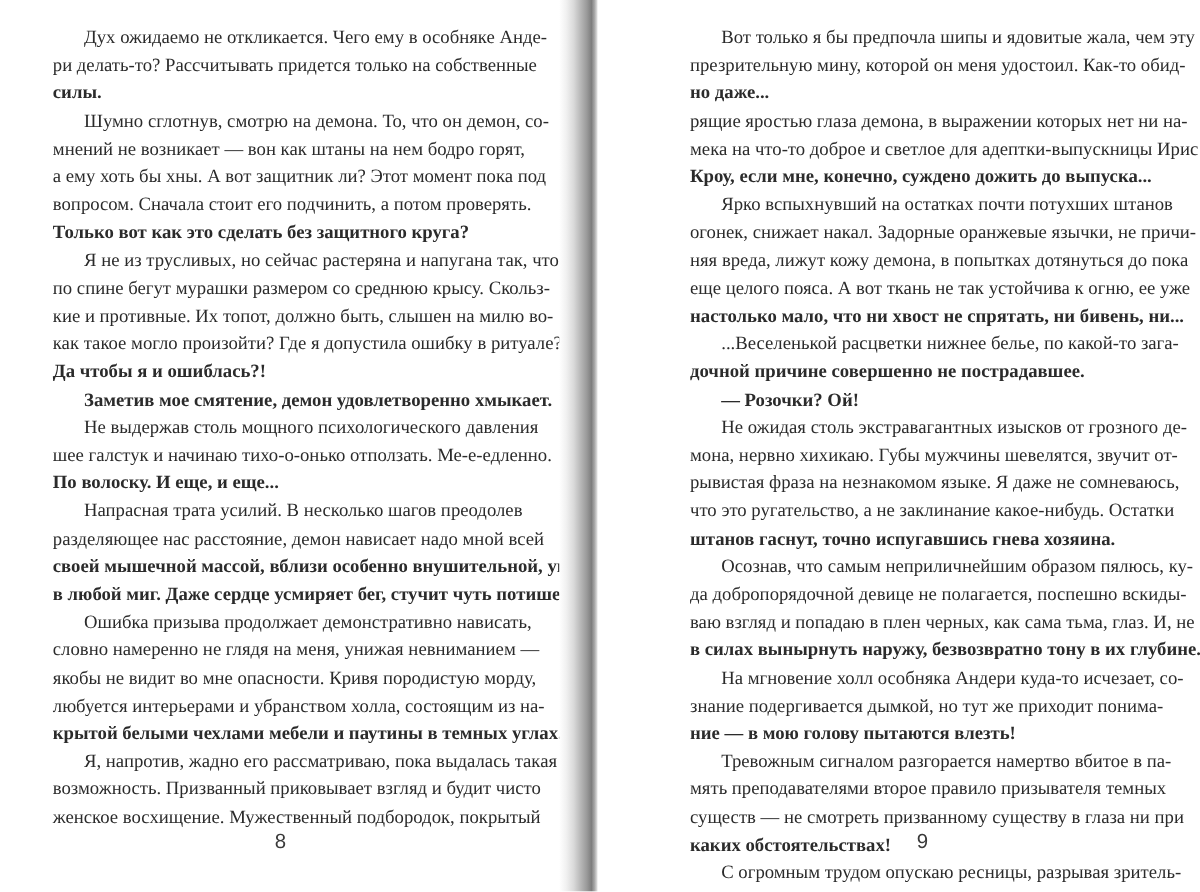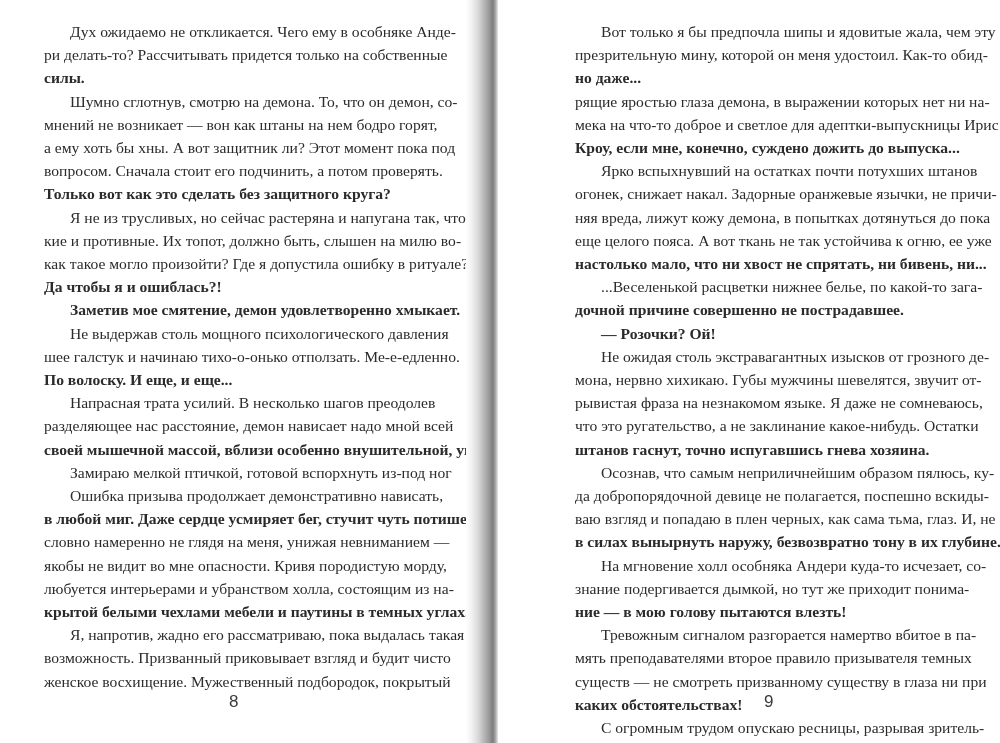--- a/index.html
+++ b/index.html
@@ -47,33 +47,33 @@
     <div class="text">
         <span class="line indent">Дух ожидаемо не откликается. Чего ему в особняке Анде-</span>
         <span class="line">ри делать-то? Рассчитывать придется только на собственные</span>
         <span class="line last">силы.</span>
         <span class="line indent">Шумно сглотнув, смотрю на демона. То, что он демон, со-</span>
         <span class="line">мнений не возникает — вон как штаны на нем бодро горят,</span>
         <span class="line">а ему хоть бы хны. А вот защитник ли? Этот момент пока под</span>
         <span class="line">вопросом. Сначала стоит его подчинить, а потом проверять.</span>
         <span class="line last">Только вот как это сделать без защитного круга?</span>
         <span class="line indent">Я не из трусливых, но сейчас растеряна и напугана так, что</span>
+        <span class="line">по спине бегут мурашки размером со среднюю крысу. Скольз-</span>
         <span class="line">кие и противные. Их топот, должно быть, слышен на милю во-</span>
         <span class="line">как такое могло произойти? Где я допустила ошибку в ритуале?</span>
         <span class="line last">Да чтобы я и ошиблась?!</span>
         <span class="line indent last">Заметив мое смятение, демон удовлетворенно хмыкает.</span>
         <span class="line indent">Не выдержав столь мощного психологического давления</span>
         <span class="line">шее галстук и начинаю тихо-о-онько отползать. Ме-е-едленно.</span>
         <span class="line last">По волоску. И еще, и еще...</span>
         <span class="line indent">Напрасная трата усилий. В несколько шагов преодолев</span>
         <span class="line">разделяющее нас расстояние, демон нависает надо мной всей</span>
         <span class="line last">своей мышечной массой, вблизи особенно внушительной, угу...</span>
-        <span class="line indent">Замираю мелкой птичкой, готовой вспорхнуть из-под ног</span>
+        <span class="line last">в любой миг. Даже сердце усмиряет бег, стучит чуть потише.</span>
         <span class="line indent">Ошибка призыва продолжает демонстративно нависать,</span>
-        <span class="line last">в любой миг. Даже сердце усмиряет бег, стучит чуть потише.</span>
         <span class="line">словно намеренно не глядя на меня, унижая невниманием —</span>
         <span class="line">якобы не видит во мне опасности. Кривя породистую морду,</span>
         <span class="line">любуется интерьерами и убранством холла, состоящим из на-</span>
         <span class="line last">крытой белыми чехлами мебели и паутины в темных углах.</span>
         <span class="line indent">Я, напротив, жадно его рассматриваю, пока выдалась такая</span>
         <span class="line">возможность. Призванный приковывает взгляд и будит чисто</span>
         <span class="line">женское восхищение. Мужественный подбородок, покрытый</span>
       </div>
     <div class="page-number">8</div>
   </div>

